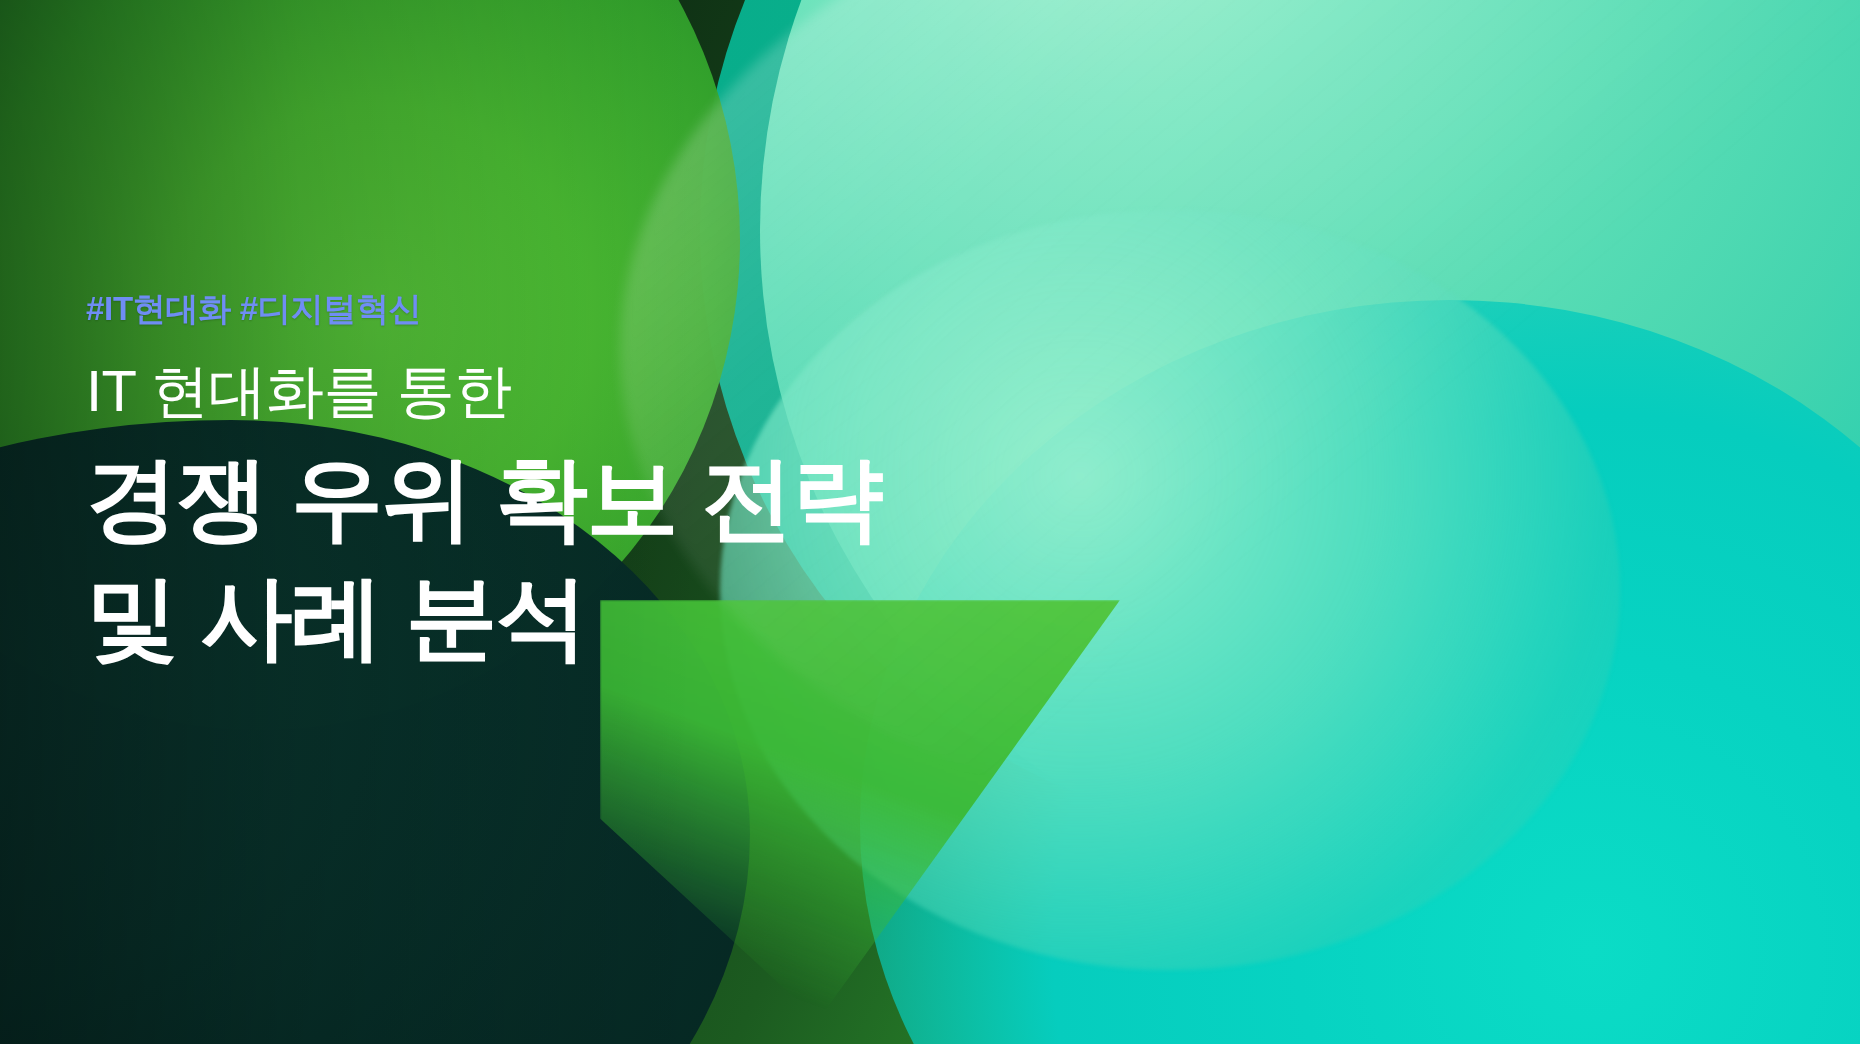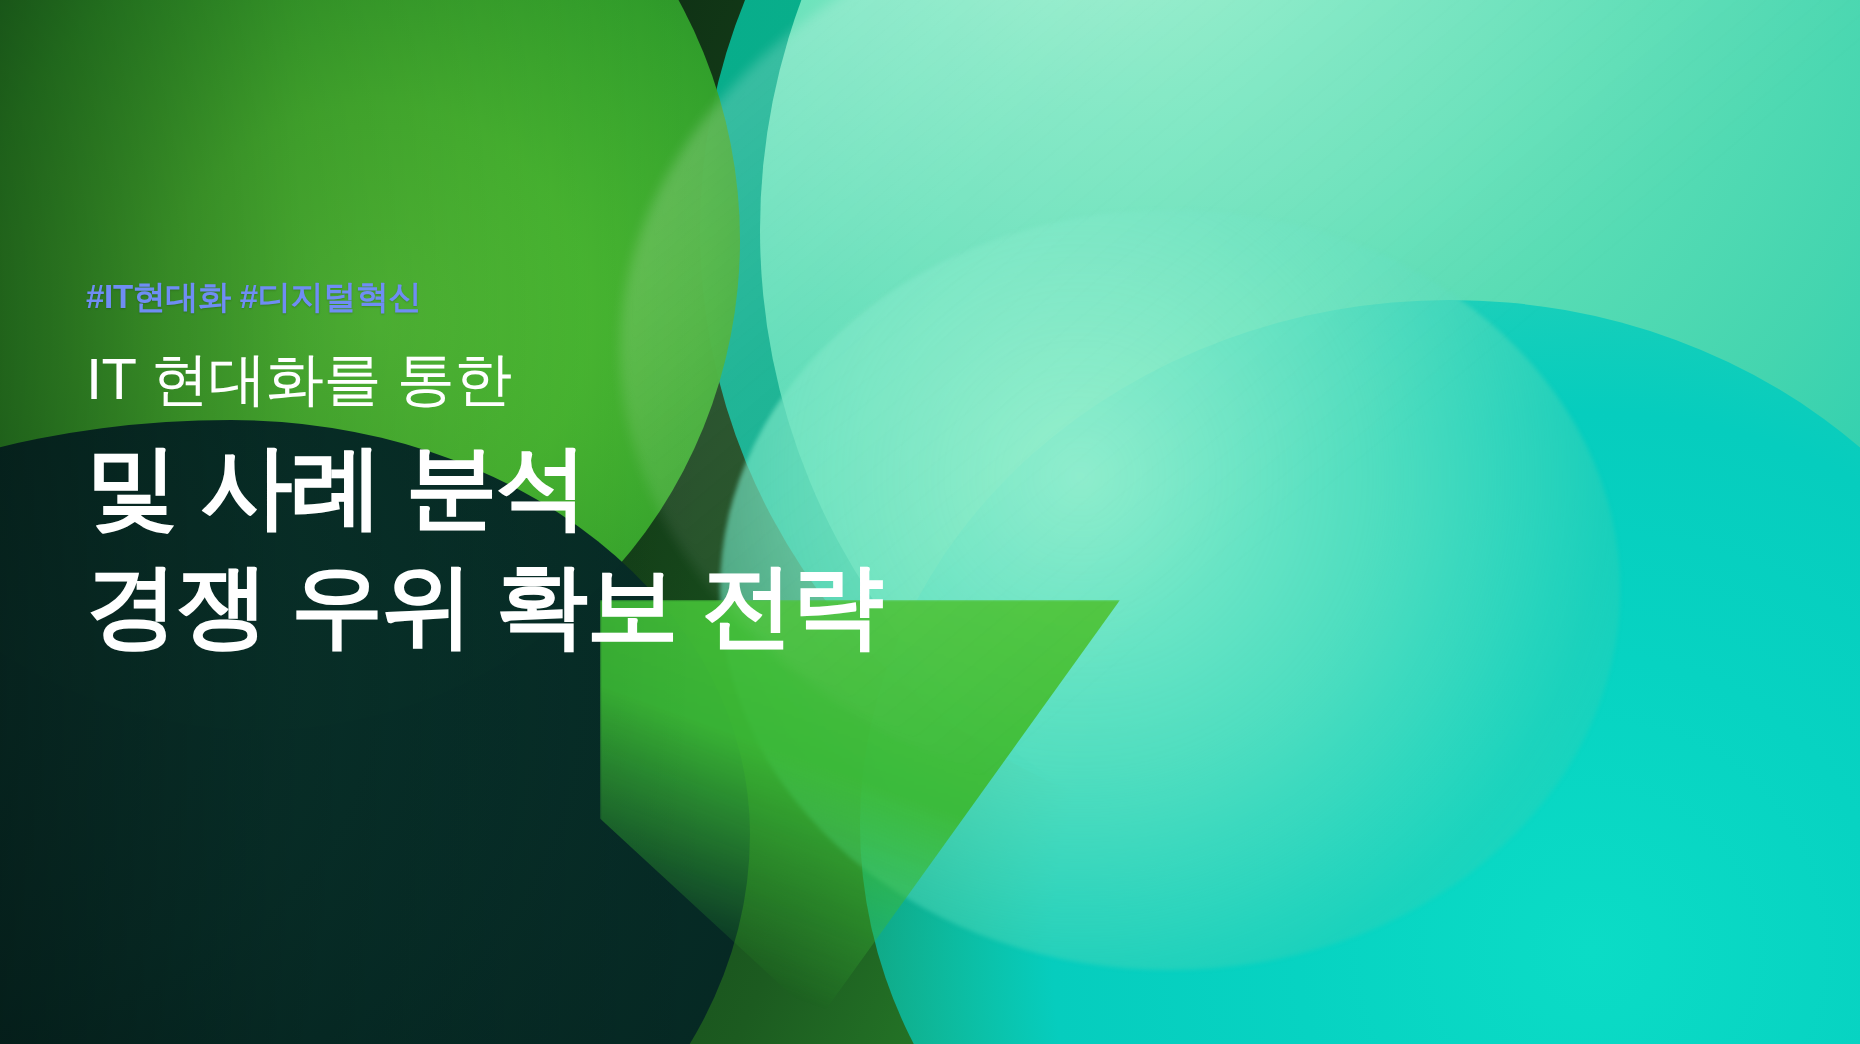--- a/index.html
+++ b/index.html
@@ -178,21 +178,21 @@
     width: 1180px;
     z-index: 20;
   }
 
   .hashtags {
     font-size: 33px;
     font-weight: 700;
     letter-spacing: -0.3px;
     color: #6f8df4;
     line-height: 1.25;
-    margin: 0 0 28px 0;
+    margin: 12px 0 28px 0;
     white-space: nowrap;
     text-shadow: 0 1px 2px rgba(0,0,0,0.18);
   }
 
   .eyebrow {
     font-size: 58px;
     font-weight: 400;
     letter-spacing: -0.5px;
     color: #ffffff;
     line-height: 1.18;
@@ -229,18 +229,18 @@
   <div class="bg-layer bg-sheen"></div>
   <div class="bg-layer bg-vignette"></div>
 
   <div class="content">
 
     <p class="hashtags">#IT현대화 #디지털혁신</p>
 
     <p class="eyebrow">IT 현대화를 통한</p>
 
     <h1 class="headline">
+      <span class="headline-line">경쟁 우위 확보 전략</span>
       <span class="headline-line">및 사례 분석</span>
-      <span class="headline-line">경쟁 우위 확보 전략</span>
     </h1>
 
   </div>
 </div>
 
 </body></html>

